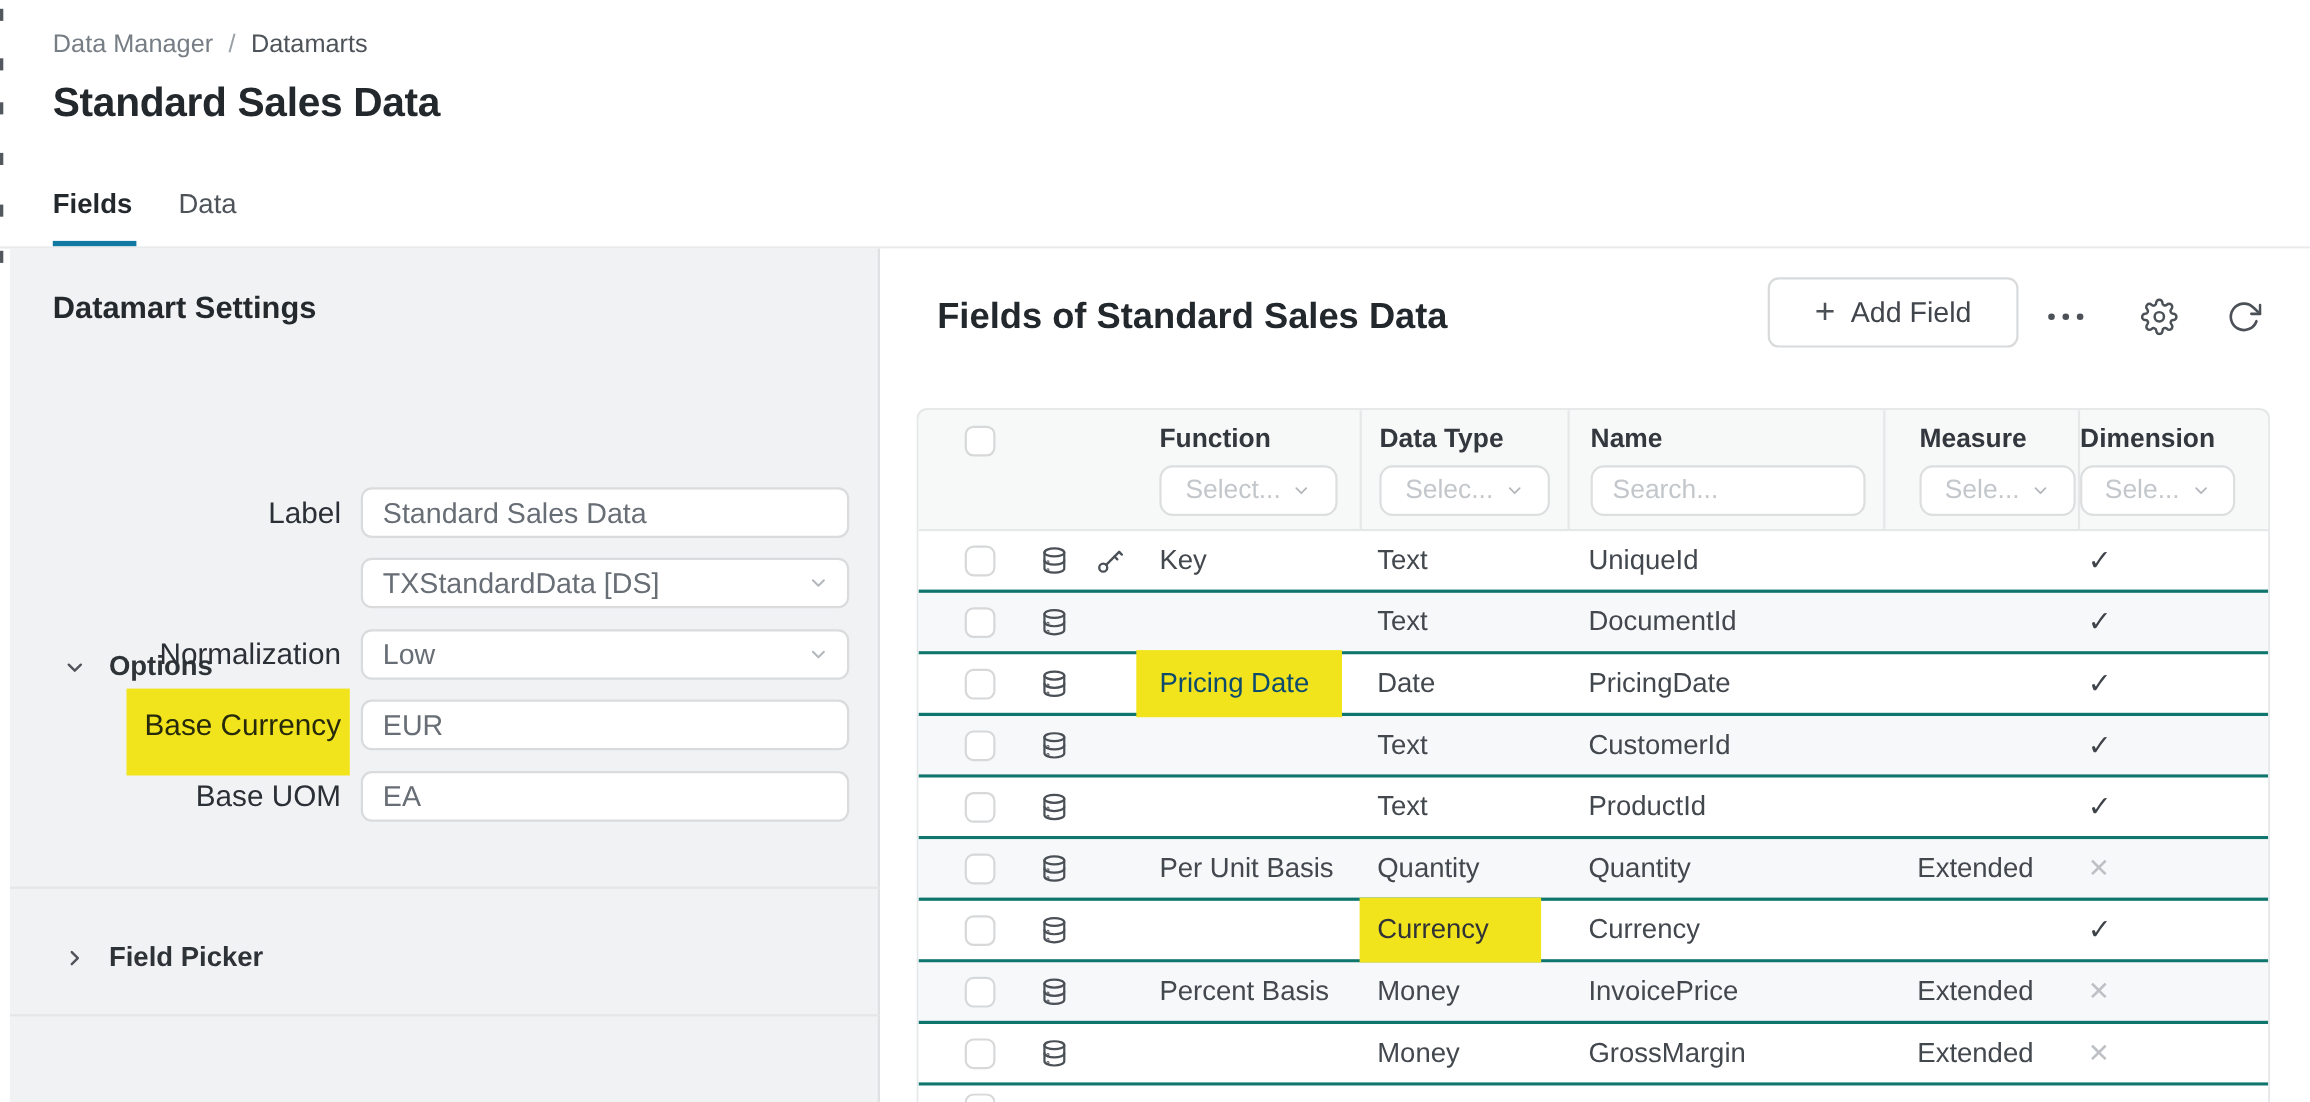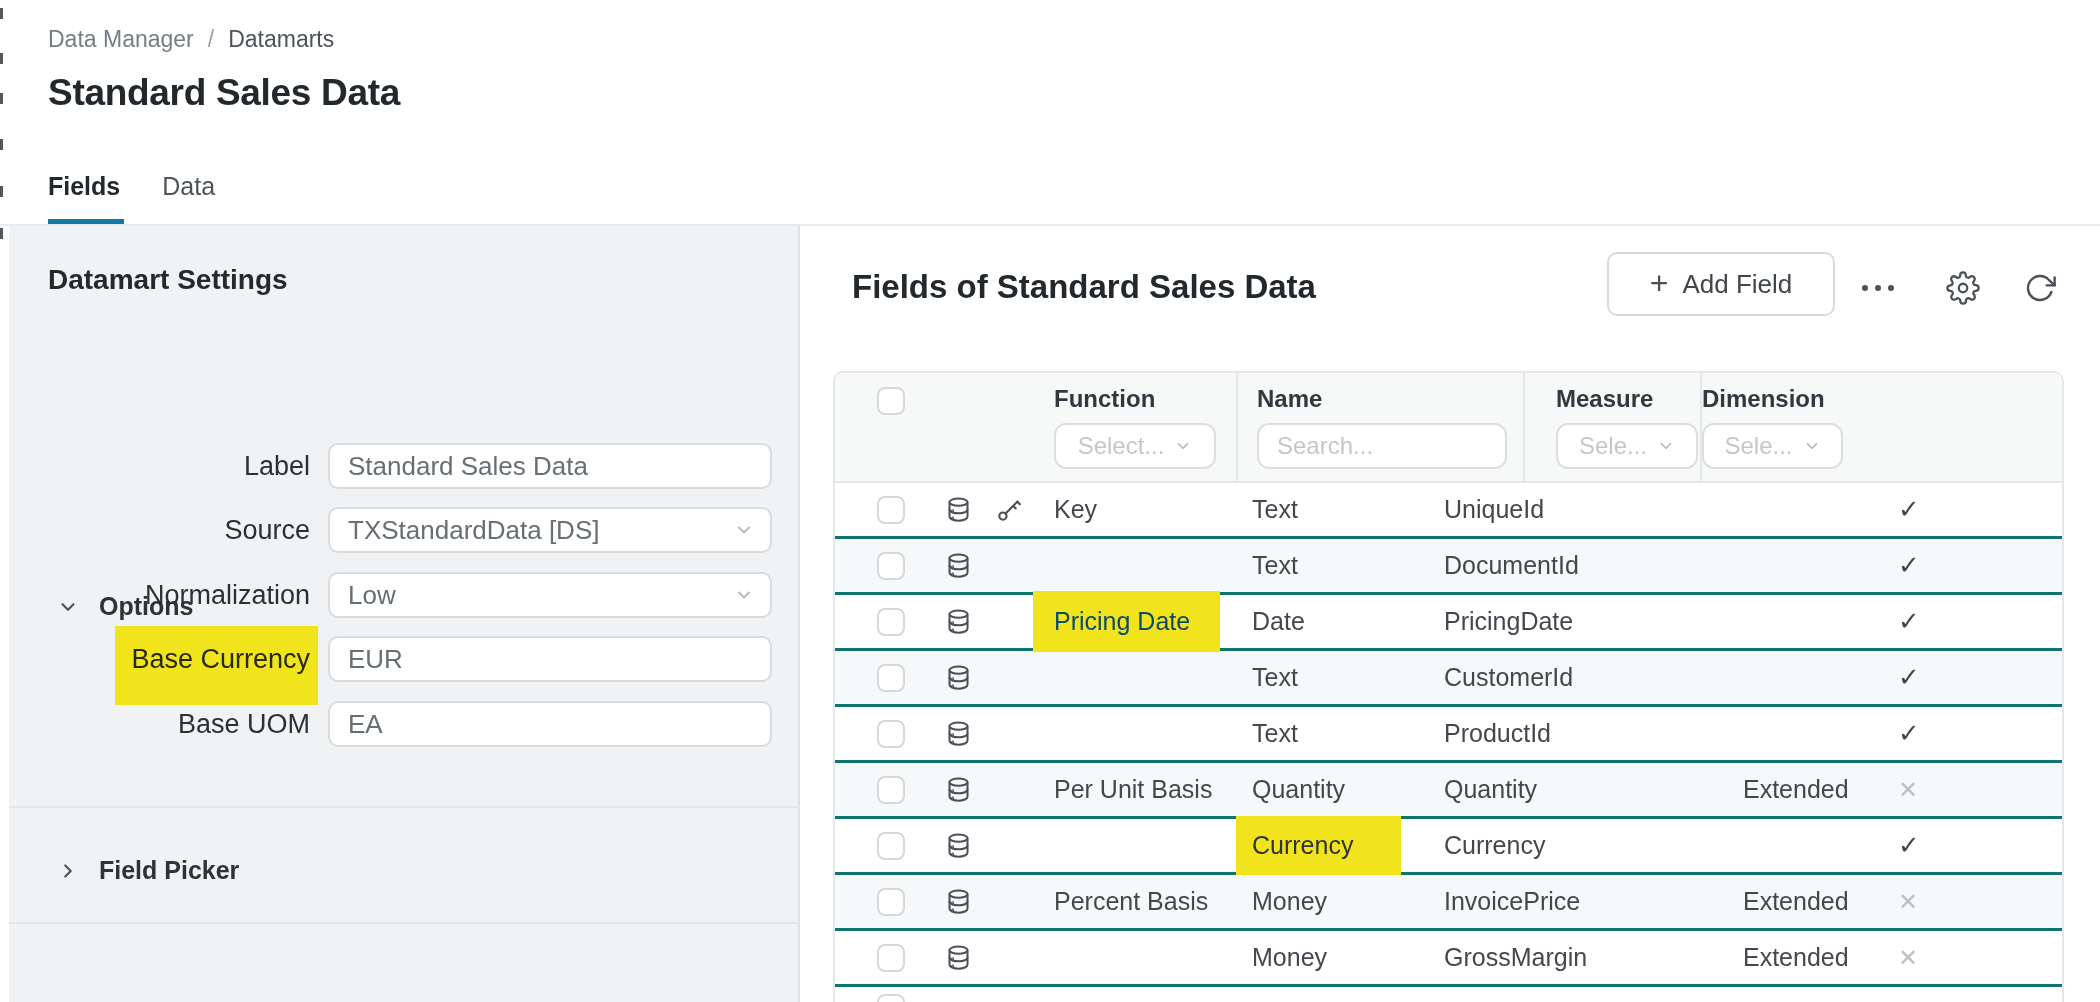--- a/index.html
+++ b/index.html
@@ -113,21 +113,20 @@
         </svg>
     </span>
     <span class="sec-label">Options</span>
   </div>
 
   <div class="form-label" style="top:217px;">Label</div>
   <div class="form-input" style="top:217px;">
     <span>Standard Sales Data</span>
   </div>
 
-  <div class="form-label" style="top:281px;">Source</div>
   <div class="form-input" style="top:281px;">
     <span>TXStandardData [DS]</span>
     <span>
       <svg class="ic-light" width="20" height="20" viewBox="0 0 24 24">
           <polyline points="6 9 12 15 18 9"></polyline>
         </svg>
     </span>
   </div>
 
   <div class="form-label" style="top:346px;">Normalization</div>
@@ -209,20 +208,31 @@
         <div class="th-label">Function</div>
         <div class="th-filter fw-fn">
           <span>Select...</span>
           <span>
               <svg class="ic-light" width="18" height="18" viewBox="0 0 24 24">
                 <polyline points="6 9 12 15 18 9"></polyline>
               </svg>
             </span>
         </div>
       </div>
+      <div class="col c5">
+        <div class="th-label">Data Type</div>
+        <div class="th-filter fw-dt">
+          <span>Selec...</span>
+          <span>
+              <svg class="ic-light" width="18" height="18" viewBox="0 0 24 24">
+                <polyline points="6 9 12 15 18 9"></polyline>
+              </svg>
+            </span>
+        </div>
+      </div>
       <div class="col c6">
         <div class="th-label">Name</div>
         <div class="th-filter left fw-nm">
           <input class="search-input" placeholder="Search..." style="">
         </div>
       </div>
       <div class="col c7">
         <div class="th-label">Measure</div>
         <div class="th-filter fw-ms">
           <span>Sele...</span>

